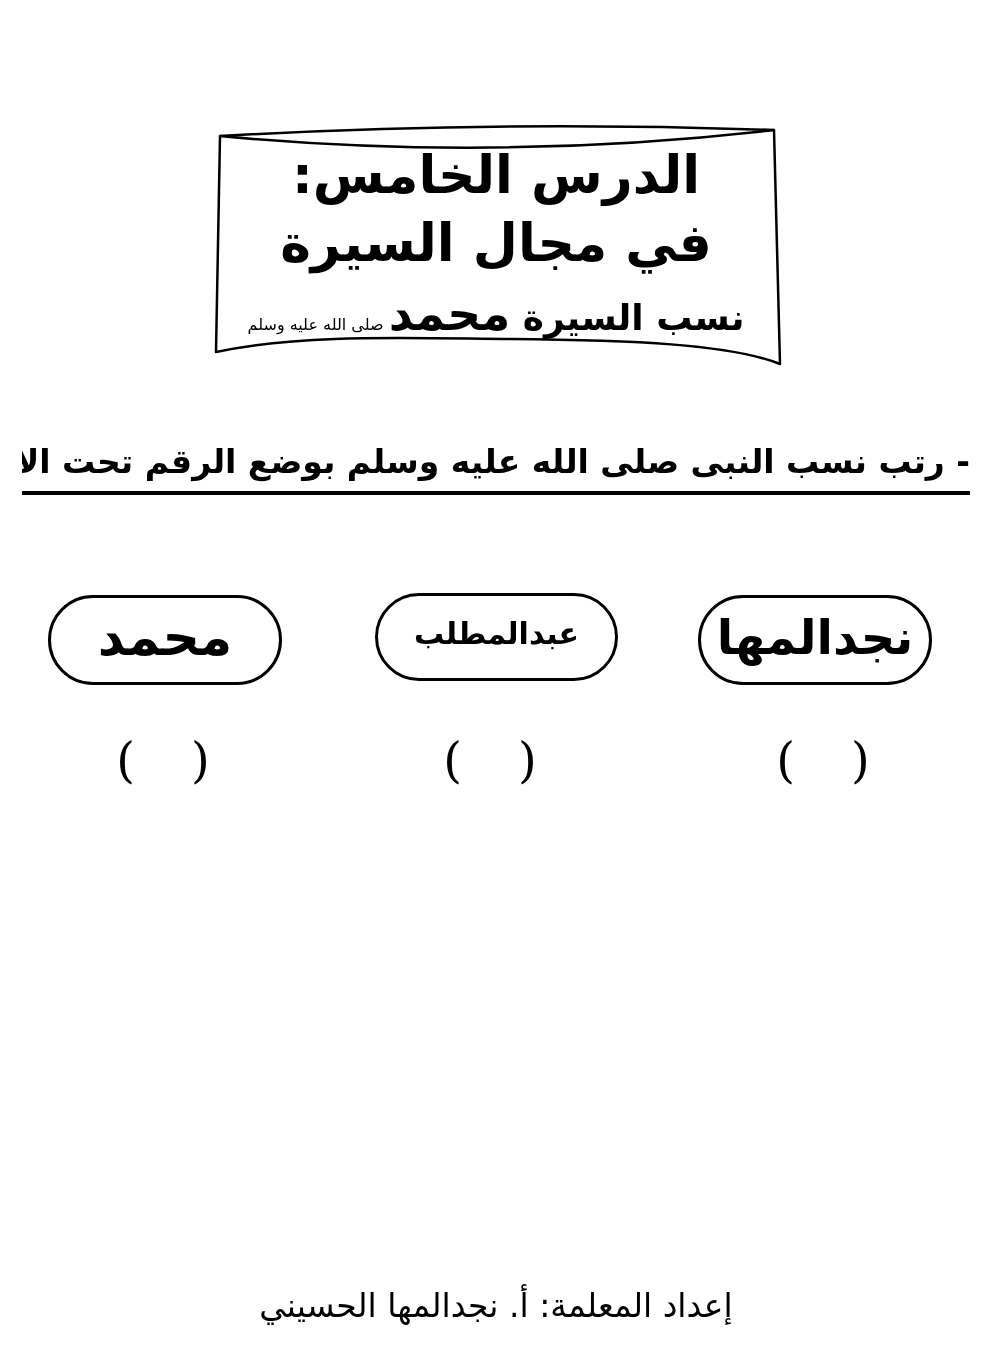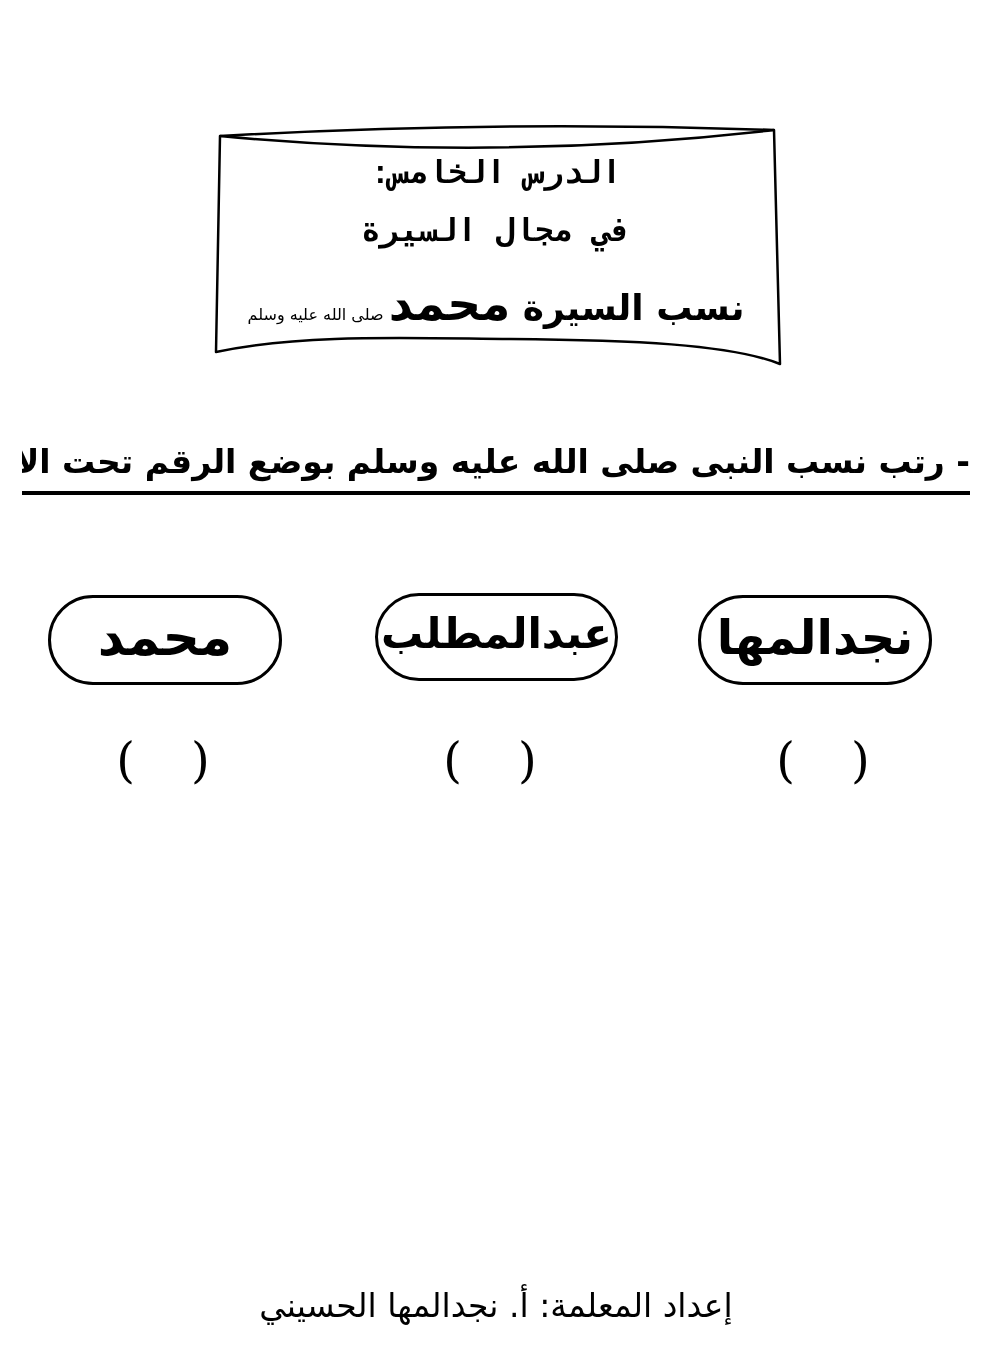--- a/index.html
+++ b/index.html
@@ -33,26 +33,25 @@
     position: absolute;
     inset: 0;
     display: flex;
     flex-direction: column;
     align-items: center;
     padding-top: 28px;
     direction: rtl;
     text-align: center;
   }
   .banner-line1, .banner-line2 {
-    font-size: 32px;
+    font-size: 52px;
     font-weight: bold;
     line-height: 58px;
-    font-family: Liberation Mono, monospace;
   }
-  .banner-line2 { margin-top: 0; }
+  .banner-line2 { margin-top: 10px; }
   .banner-line3 {
     margin-top: 12px;
     line-height: 60px;
     white-space: nowrap;
   }
   .topic-prefix { font-size: 36px; font-weight: bold; }
   .prophet-name { font-size: 47px; font-weight: bold; }
   .honorific    { font-size: 16px; font-weight: normal; }
 
   
@@ -80,21 +79,21 @@
     align-items: center;
     justify-content: center;
     direction: rtl;
     background: #ffffff;
   }
   .card-abdullah     { left: 698px; top: 595px; width: 234px; height: 90px; }
   .card-abdulmuttalib{ left: 375px; top: 593px; width: 243px; height: 88px; }
   .card-muhammad     { left:  48px; top: 595px; width: 234px; height: 90px; }
   .card-label { font-weight: bold; line-height: 1; padding-bottom: 6px; }
   .card-abdullah .card-label      { font-size: 48px; }
-  .card-abdulmuttalib .card-label { font-size: 42px; }
+  .card-abdulmuttalib .card-label { font-size: 30px; }
   .card-muhammad .card-label      { font-size: 52px; }
 
   
   .slot {
     position: absolute;
     top: 736px;
     transform: translateX(-50%);
     display: flex;
     align-items: center;
     gap: 56px;

